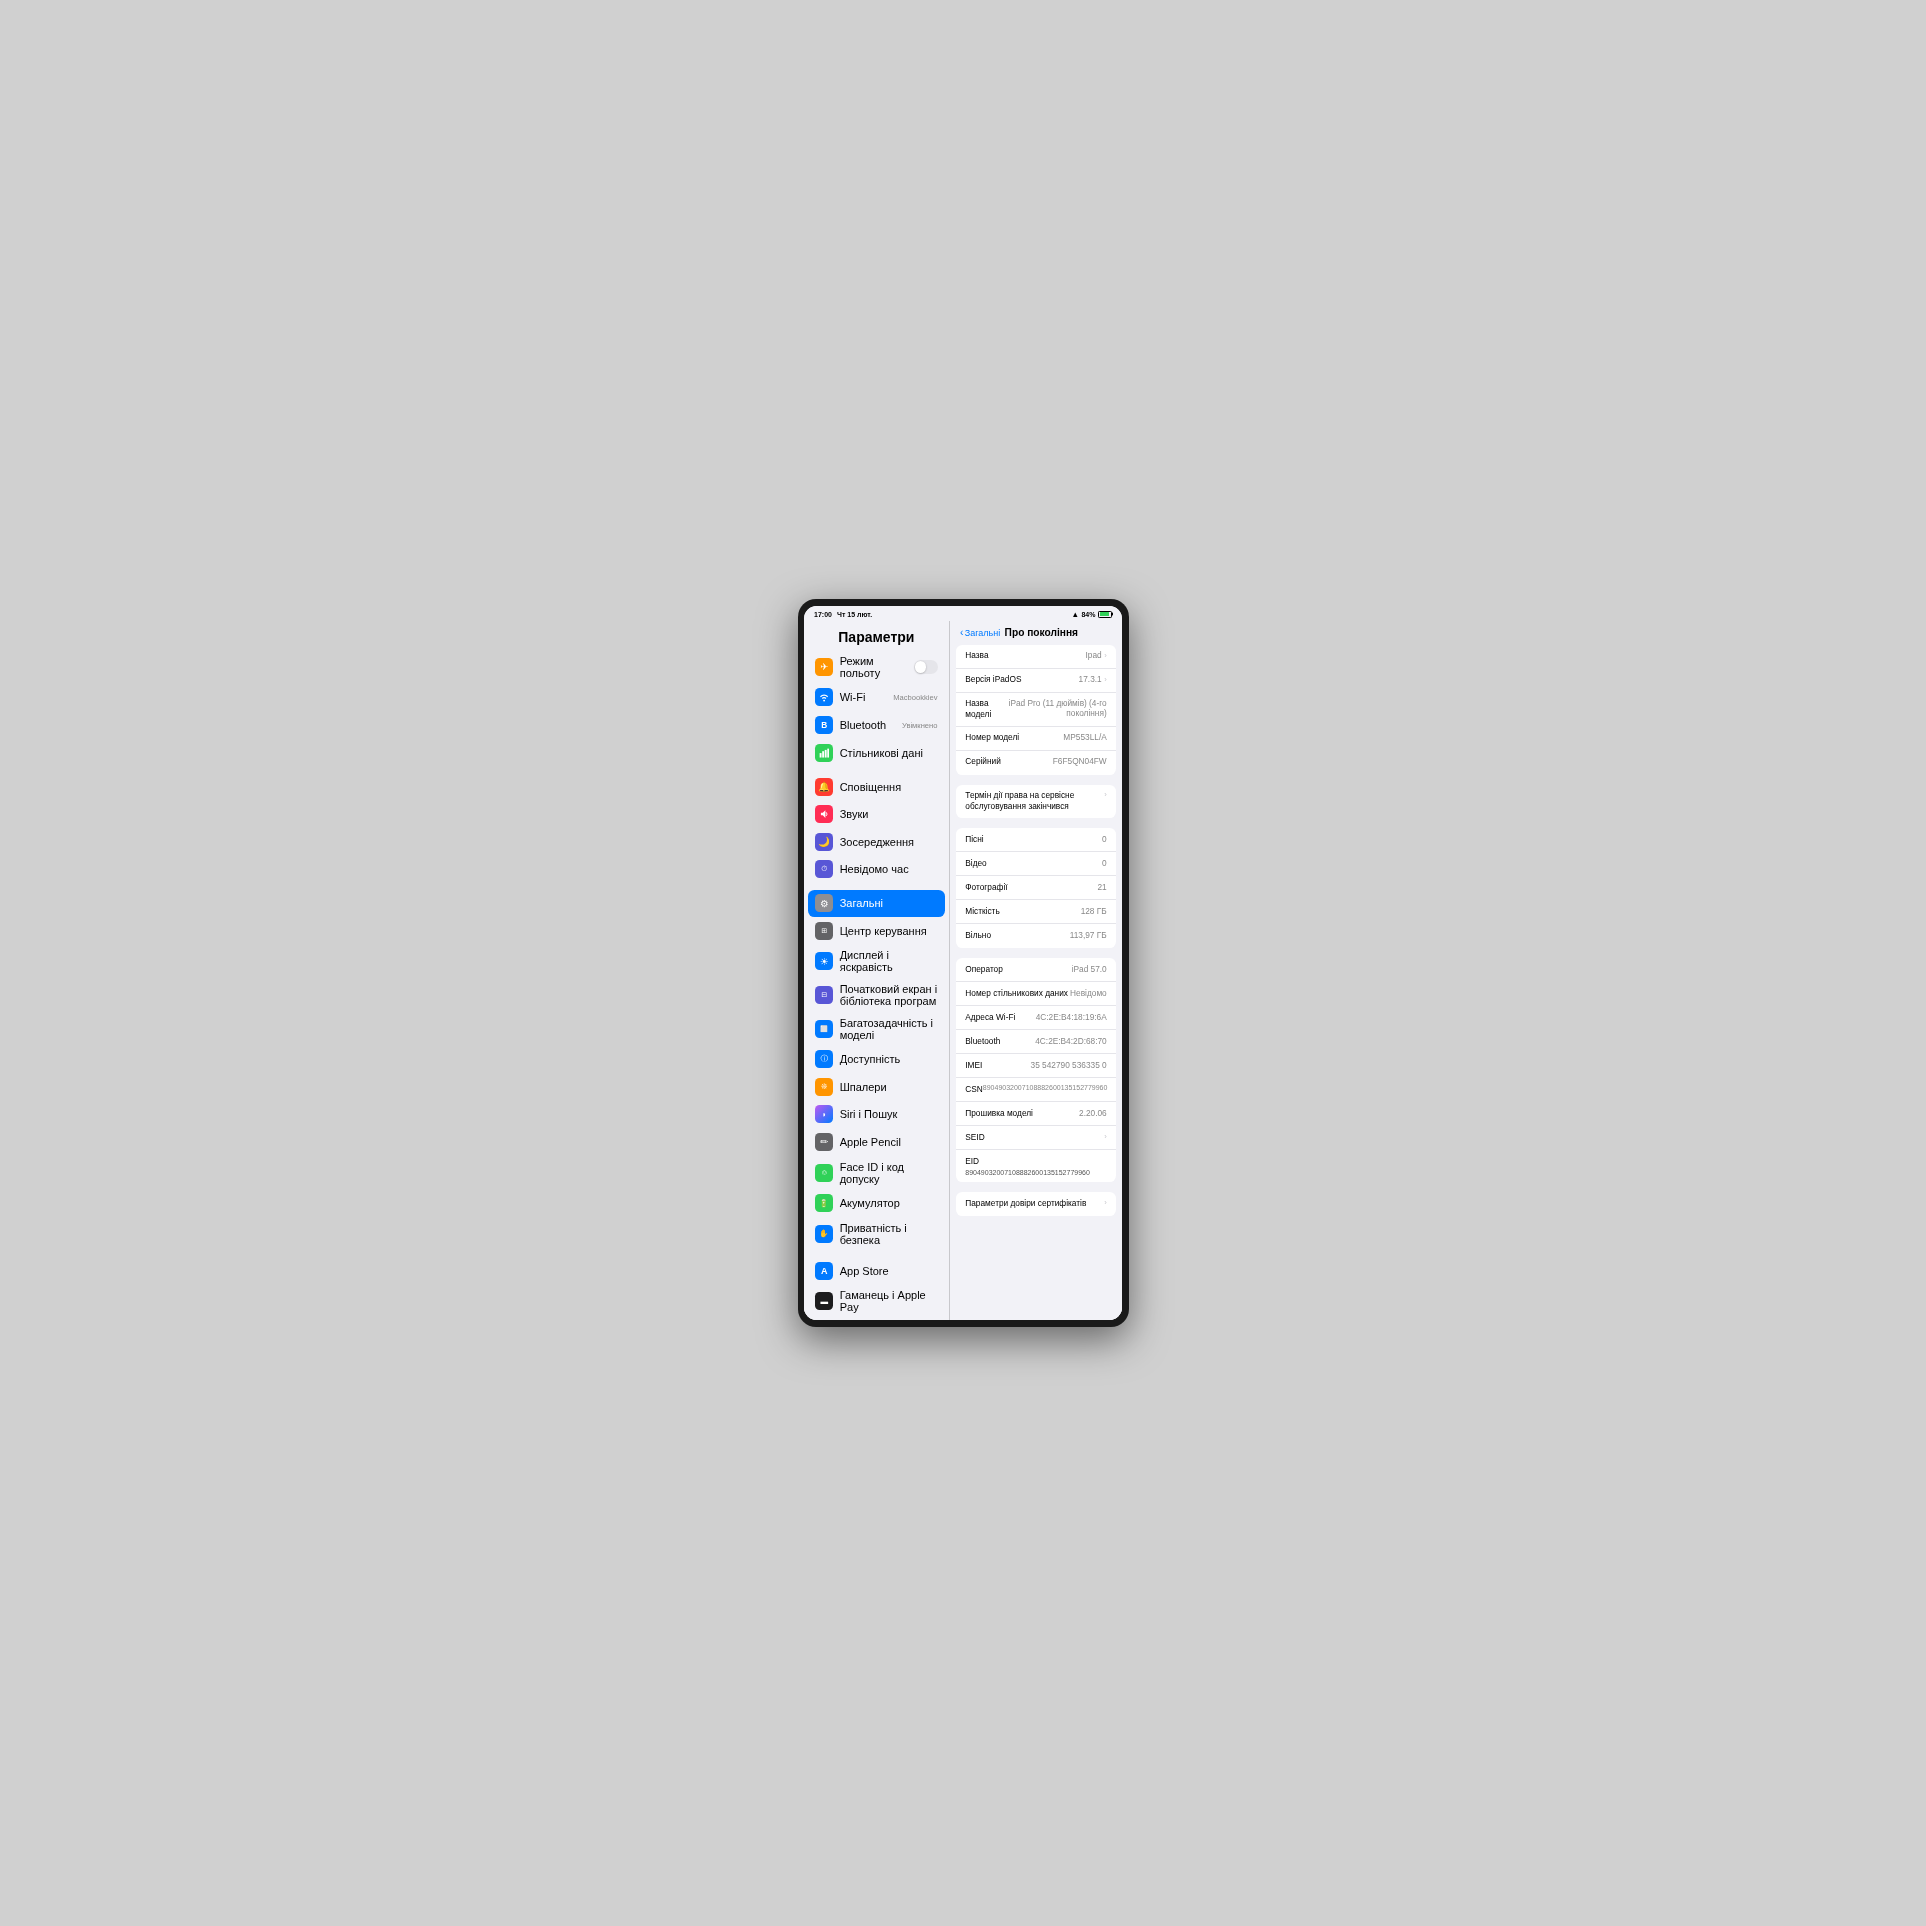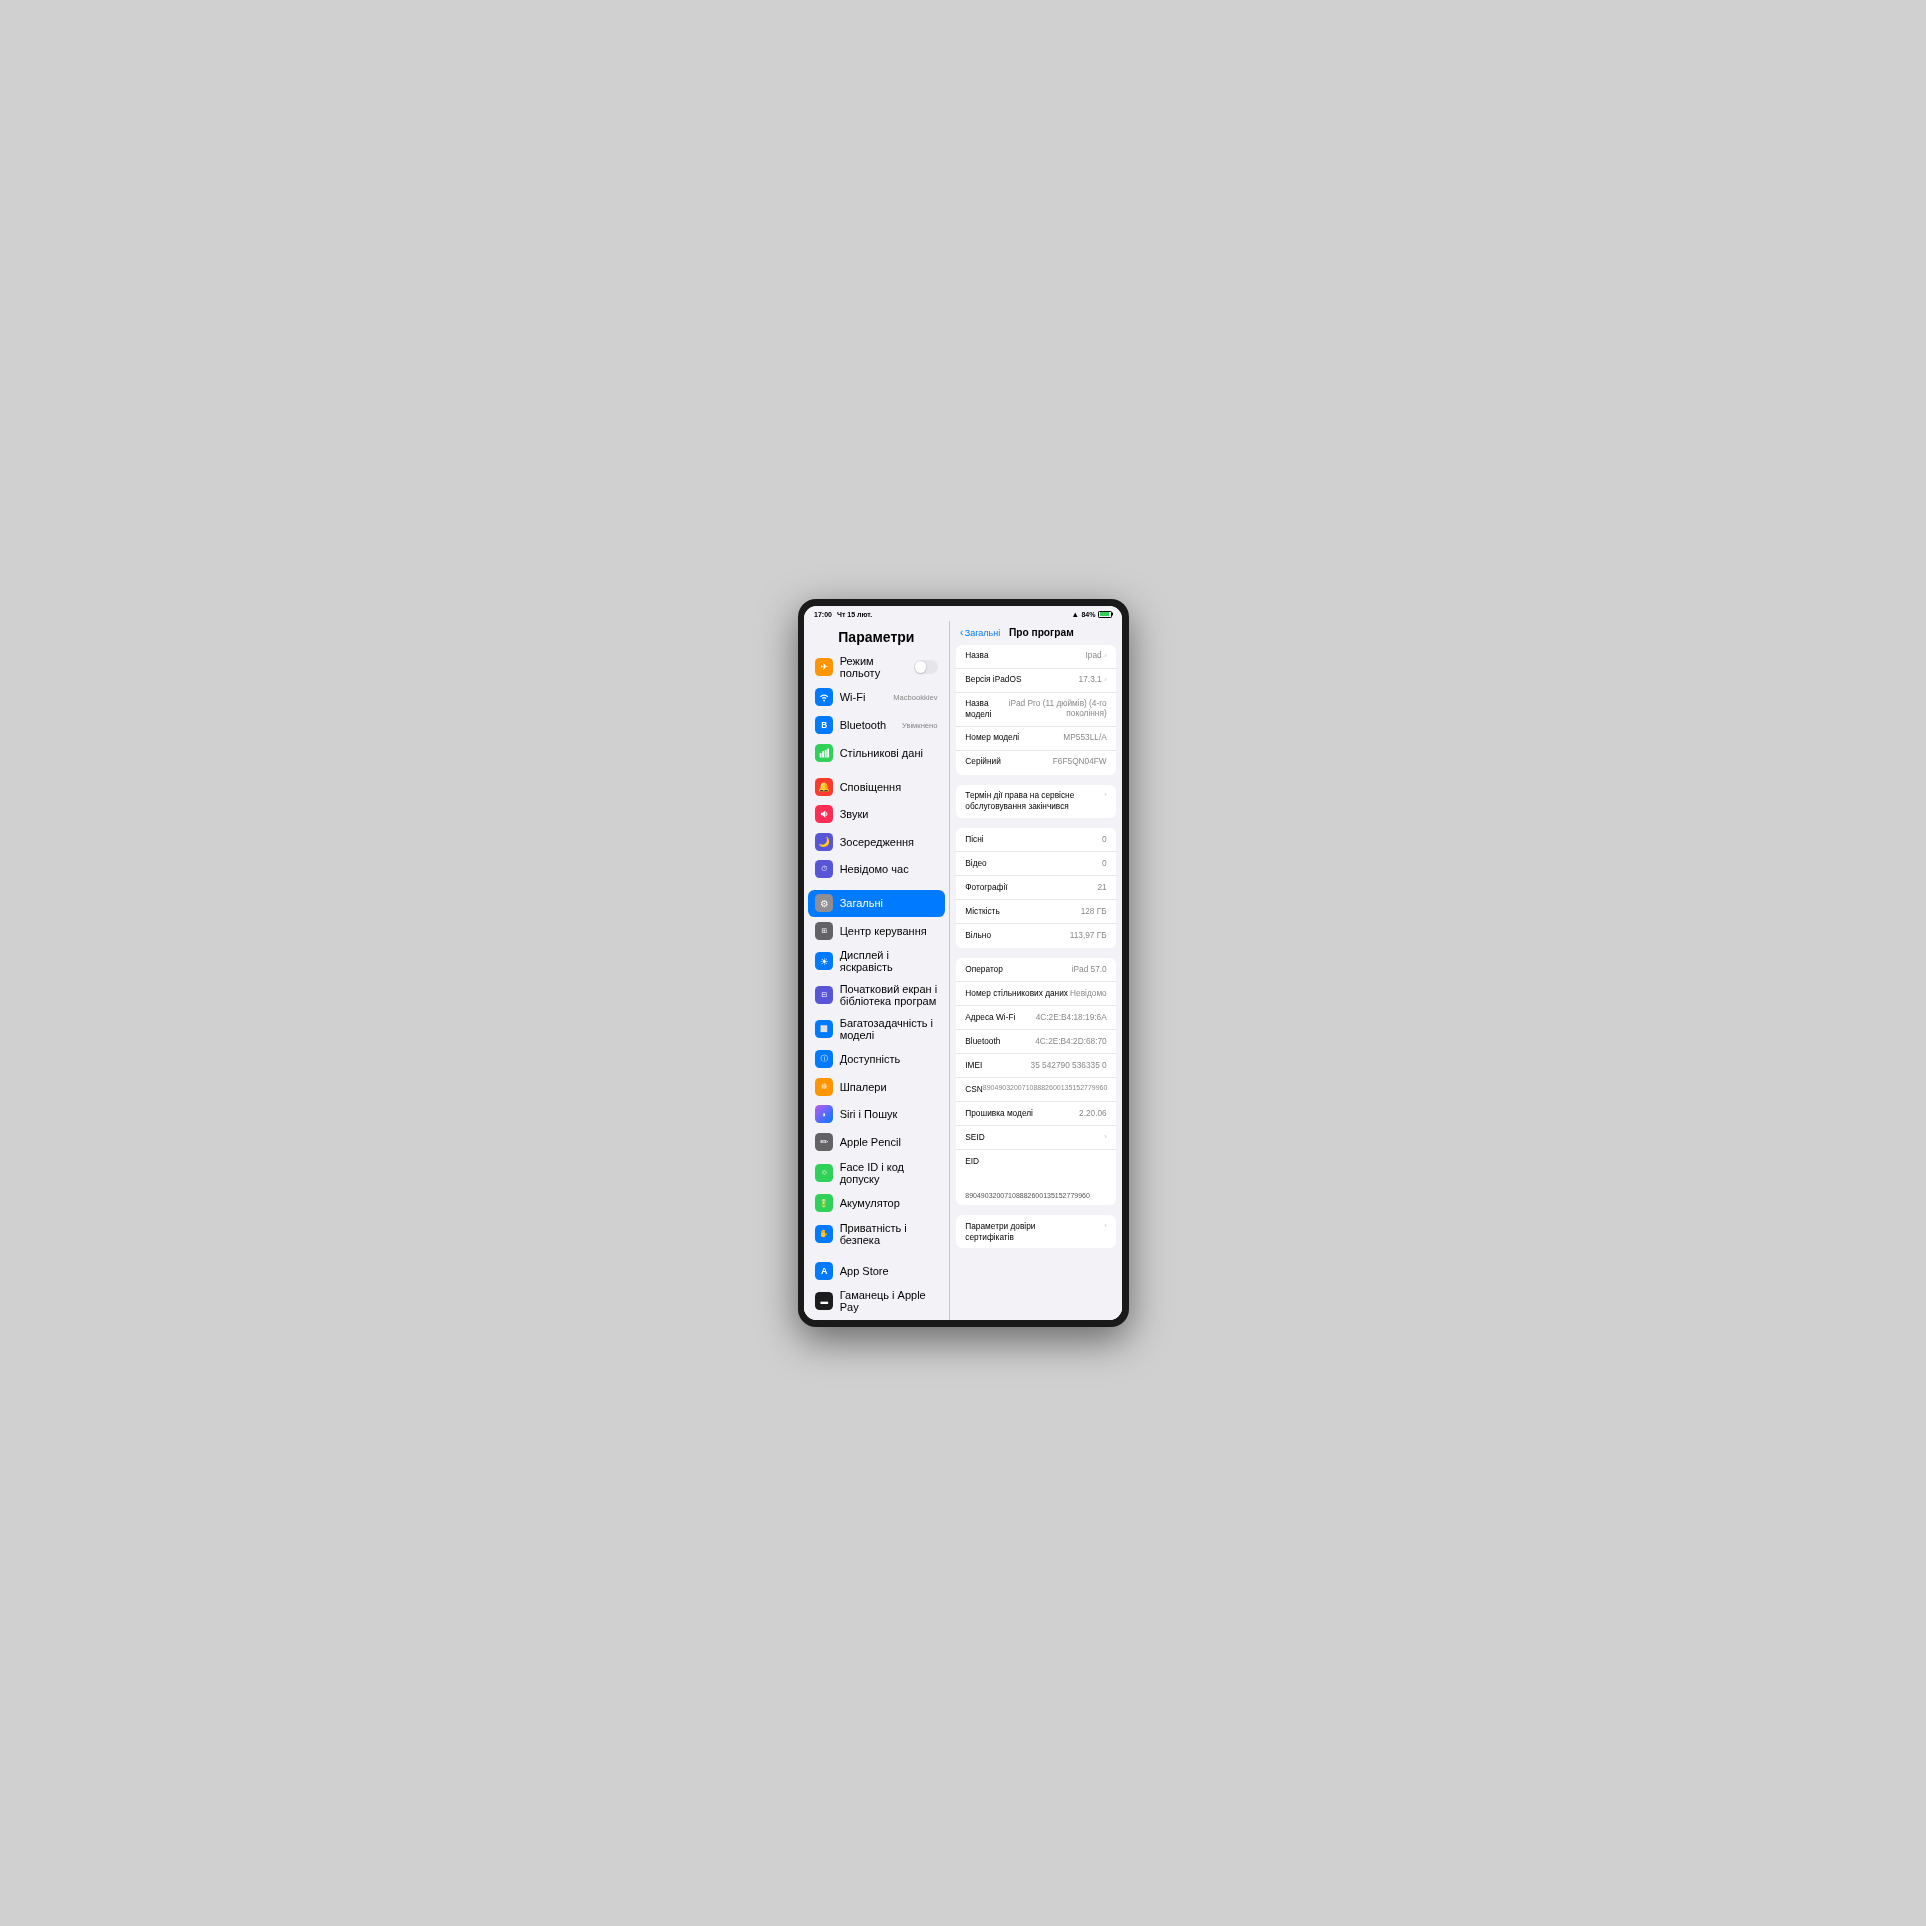--- a/index.html
+++ b/index.html
@@ -181,21 +181,21 @@
       overflow: hidden;
     }
 
     .detail-row {
       display: flex;
       align-items: flex-start;
       padding: 5.7px 9px;
       border-bottom: 0.6px solid #e5e5ea;
       min-height: 24px;
     }
-    .detail-row:last-child { border-bottom: none; gap: 23px; }
+    .detail-row:last-child { border-bottom: none; }
     .detail-row-label {
       font-size: 8.3px;
       color: #000;
       flex: 1;
       line-height: 1.3;
     }
     .detail-row-value {
       font-size: 8.3px;
       color: #888;
       text-align: right;
@@ -396,21 +396,21 @@
           </div>
         </div>
       </div>
 
       <div class="detail-panel">
         <div class="detail-header">
           <div class="back-btn">
             <span class="back-chevron">‹</span>
             <span>Загальні</span>
           </div>
-          <div class="detail-title">Про програм</div>
+          <div class="detail-title">Про покоління</div>
         </div>
 
         <div class="detail-section">
           <div class="detail-row">
             <span class="detail-row-label">Назва</span>
             <span class="detail-row-value">Ipad <span class="chevron">›</span></span>
           </div>
           <div class="detail-row">
             <span class="detail-row-label">Версія iPadOS</span>
             <span class="detail-row-value">17.3.1 <span class="chevron">›</span></span>

